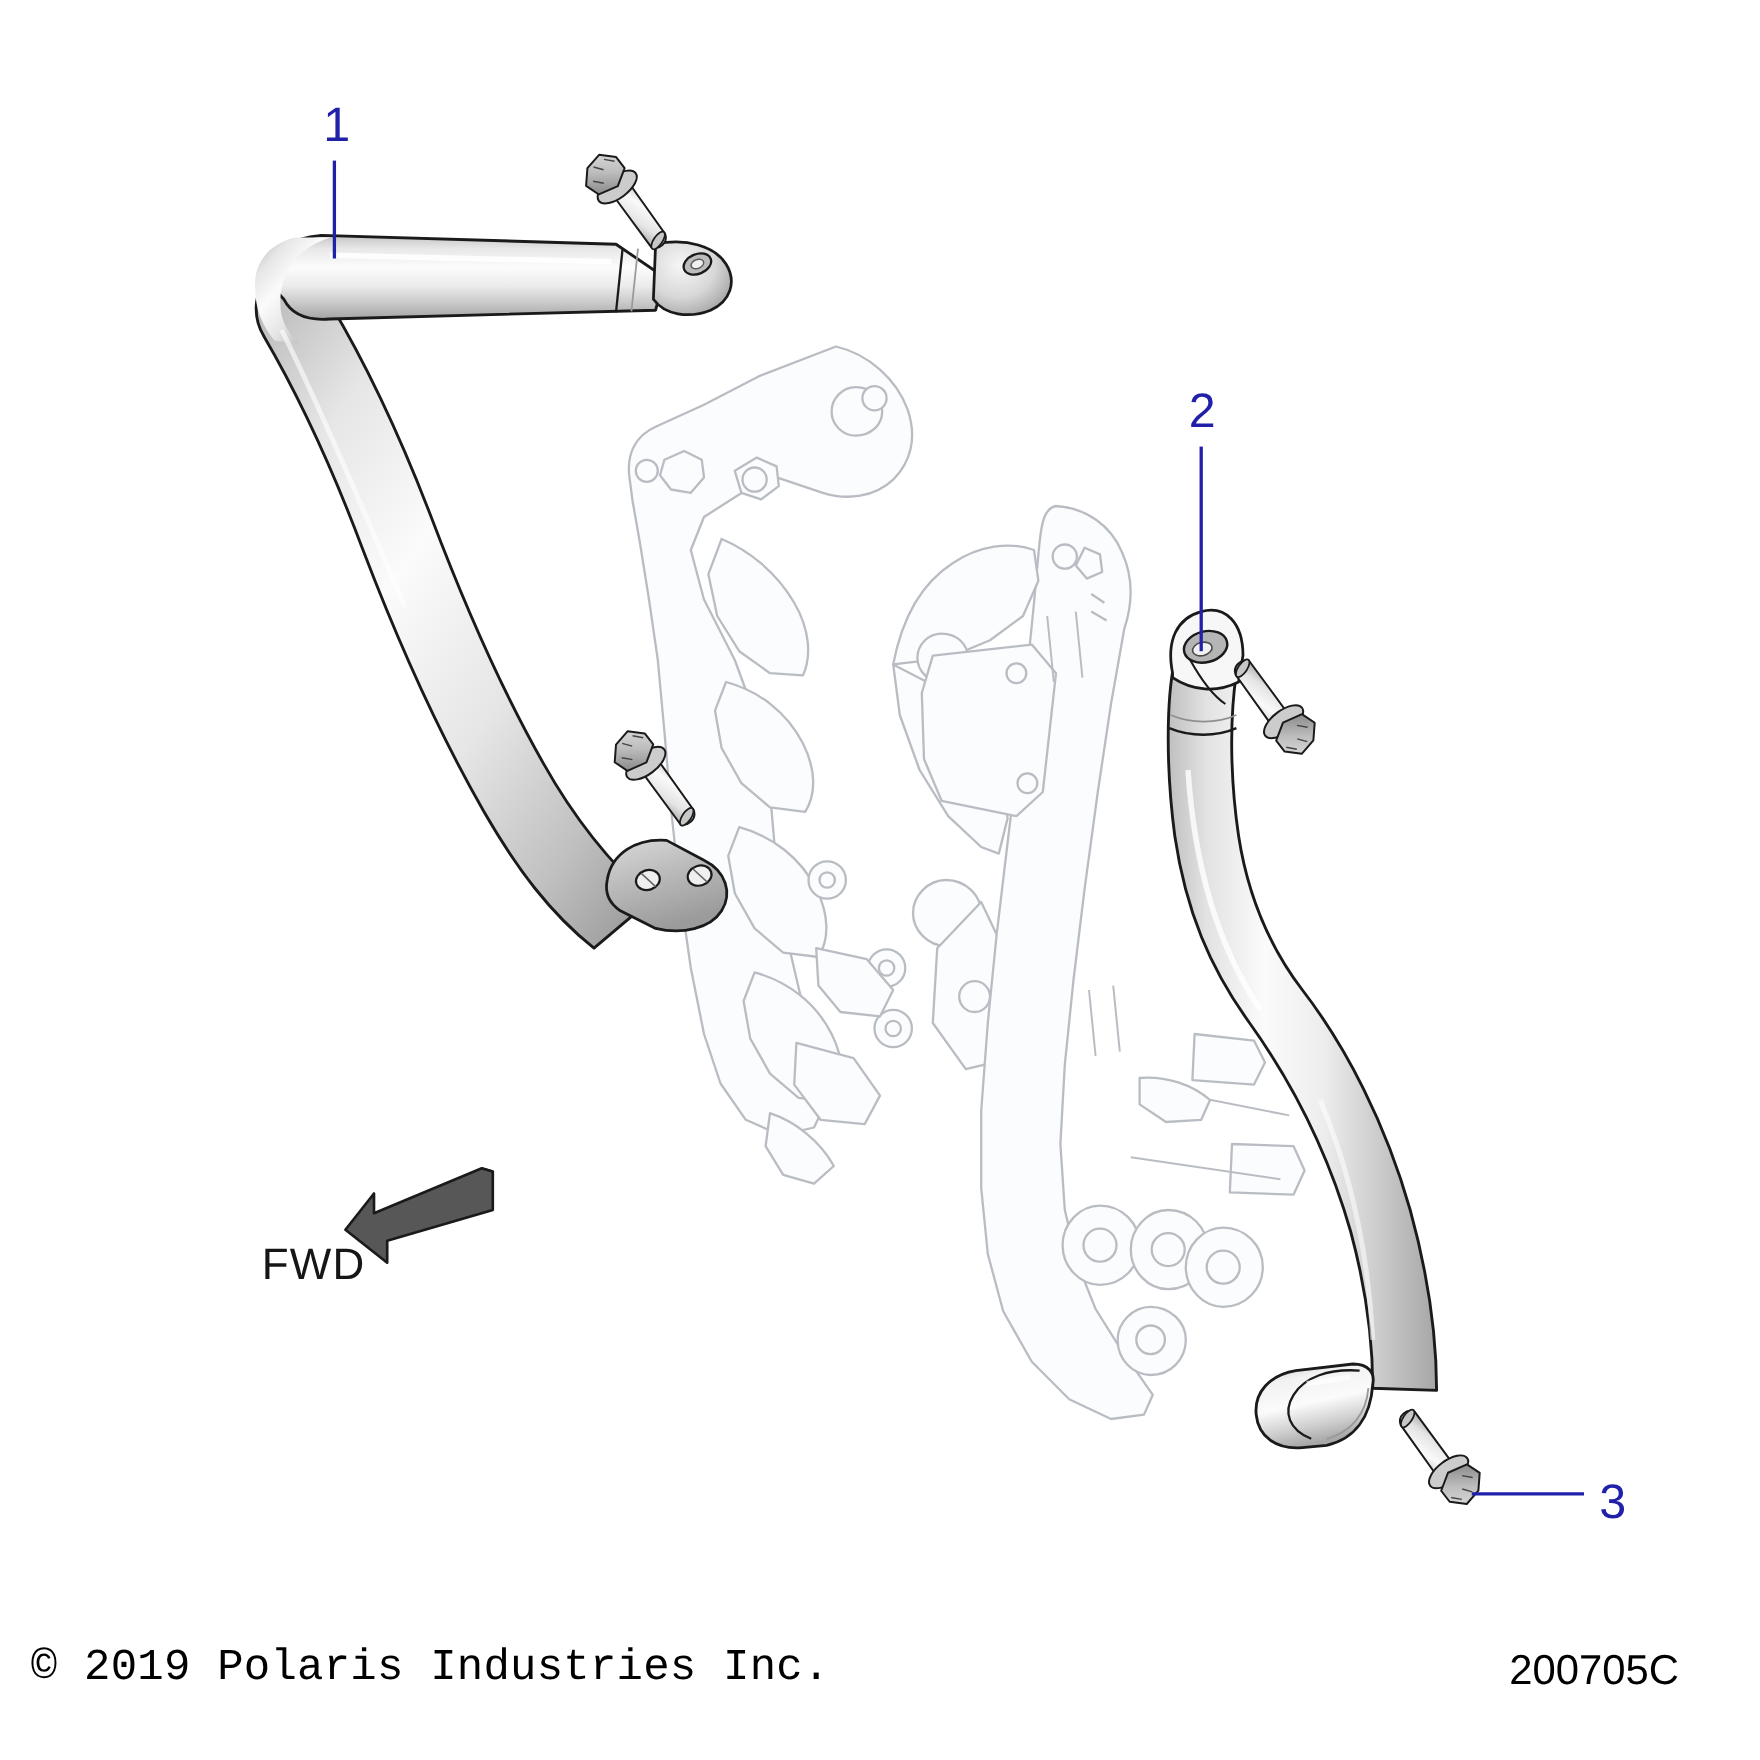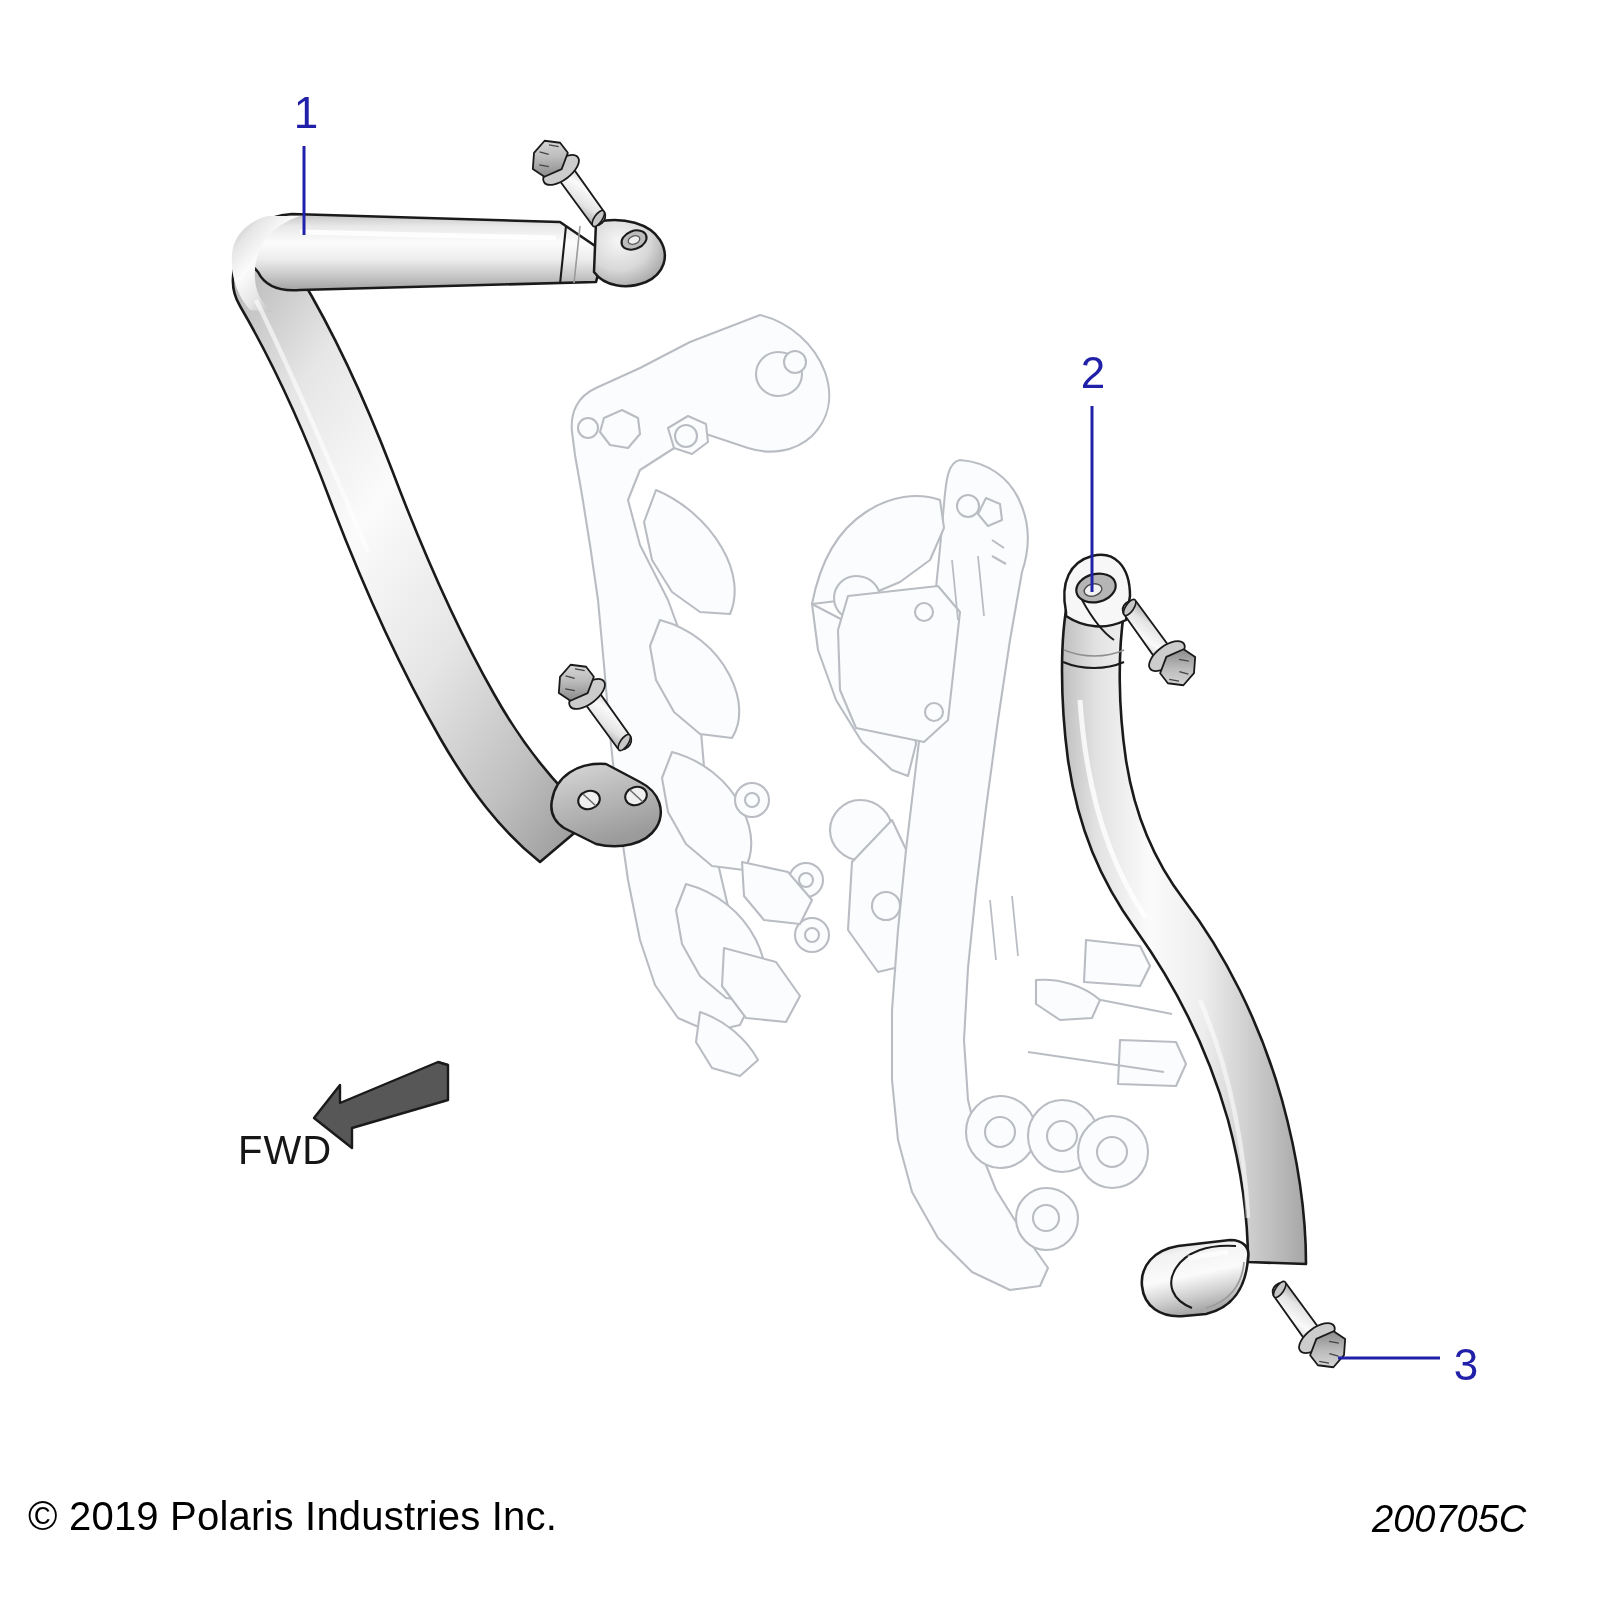--- a/index.html
+++ b/index.html
@@ -28,29 +28,29 @@
     display: block;
   }
   .footer-left {
     position: absolute;
     left: 28px;
     top: 1494px;
     font-size: 40px;
     color: #000000;
     letter-spacing: 0.2px;
     white-space: nowrap;
+    font-family: Liberation Mono, monospace;
   }
   .footer-right {
     position: absolute;
     left: 1372px;
     top: 1498px;
     font-size: 38px;
     color: #000000;
     white-space: nowrap;
-    font-style: italic;
   }
   .callout-text {
     font-size: 44px;
     font-weight: 400;
     fill: #2020A8;
     font-family: "Liberation Sans", sans-serif;
   }
   .fwd-text {
     position: absolute;
     font-size: 40px;

